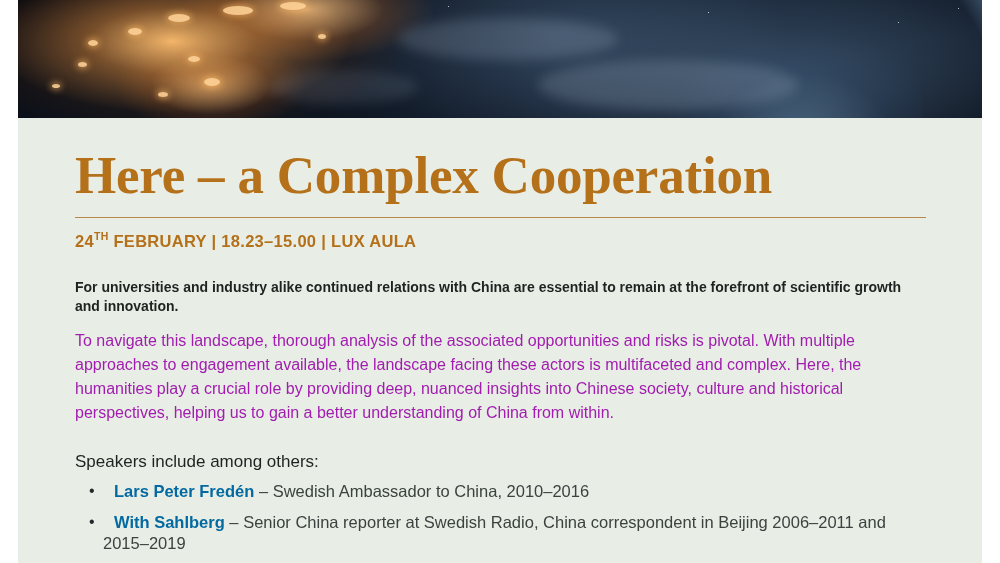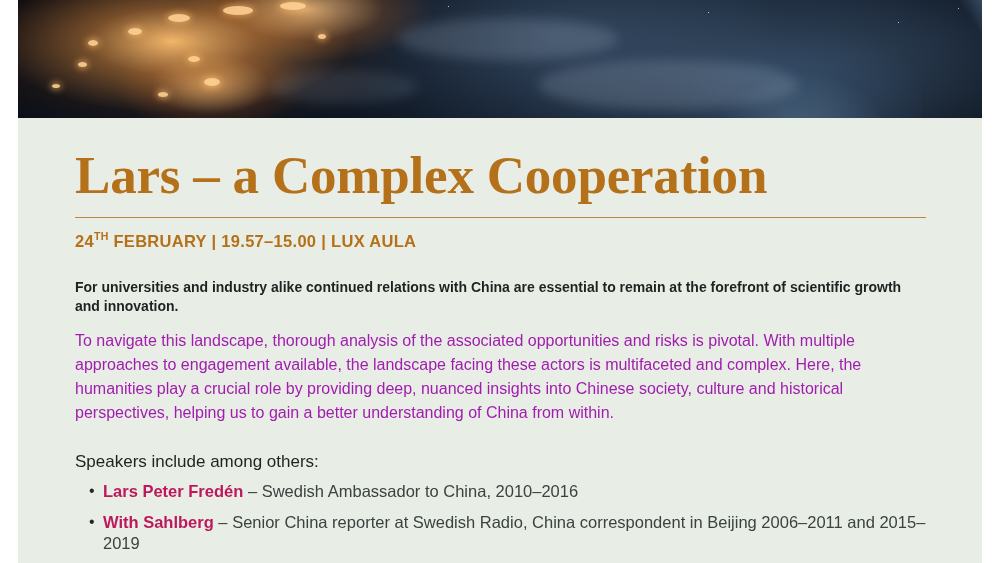--- a/index.html
+++ b/index.html
@@ -156,21 +156,22 @@
   ul.speakers li::before {
     content: "•";
     position: absolute;
     left: 14px;
     top: 0;
     color: #23282a;
     font-size: 16px;
   }
   ul.speakers li .nm {
     font-weight: bold;
-    color: #be185d;
+    color: #0369a1;
+    margin-left: 11px;
   }
   ul.speakers li .dash {
     color: #3b4340;
   }
   ul.speakers li .role {
     color: #3b4340;
     margin-top: 44px;
   }
 </style>
 </head>
@@ -201,26 +202,26 @@
 
     <div class="hero-star" style="left:430px;top:6px;"></div>
     <div class="hero-star" style="left:690px;top:12px;"></div>
     <div class="hero-star" style="left:880px;top:22px;"></div>
     <div class="hero-star" style="left:940px;top:8px;"></div>
   </div>
 
   <div class="panel">
     <div class="content">
 
-      <h1 class="title">Lars – a Complex Cooperation</h1>
+      <h1 class="title">Here – a Complex Cooperation</h1>
 
       <div class="rule"></div>
 
       <div class="kicker">
-        <span>24</span><sup>TH</sup><span> FEBRUARY | 19.57–15.00 | LUX AULA</span>
+        <span>24</span><sup>TH</sup><span> FEBRUARY | 18.23–15.00 | LUX AULA</span>
       </div>
 
       <p class="lede">For universities and industry alike continued relations with China are essential to remain at the forefront of scientific growth and innovation.</p>
 
       <p class="para">To navigate this landscape, thorough analysis of the associated opportunities and risks is pivotal. With multiple approaches to engagement available, the landscape facing these actors is multifaceted and complex. Here, the humanities play a crucial role by providing deep, nuanced insights into Chinese society, culture and historical perspectives, helping us to gain a better understanding of China from within.</p>
 
       <div class="speakers-heading">Speakers include among others:</div>
 
       <ul class="speakers">
         <li>

